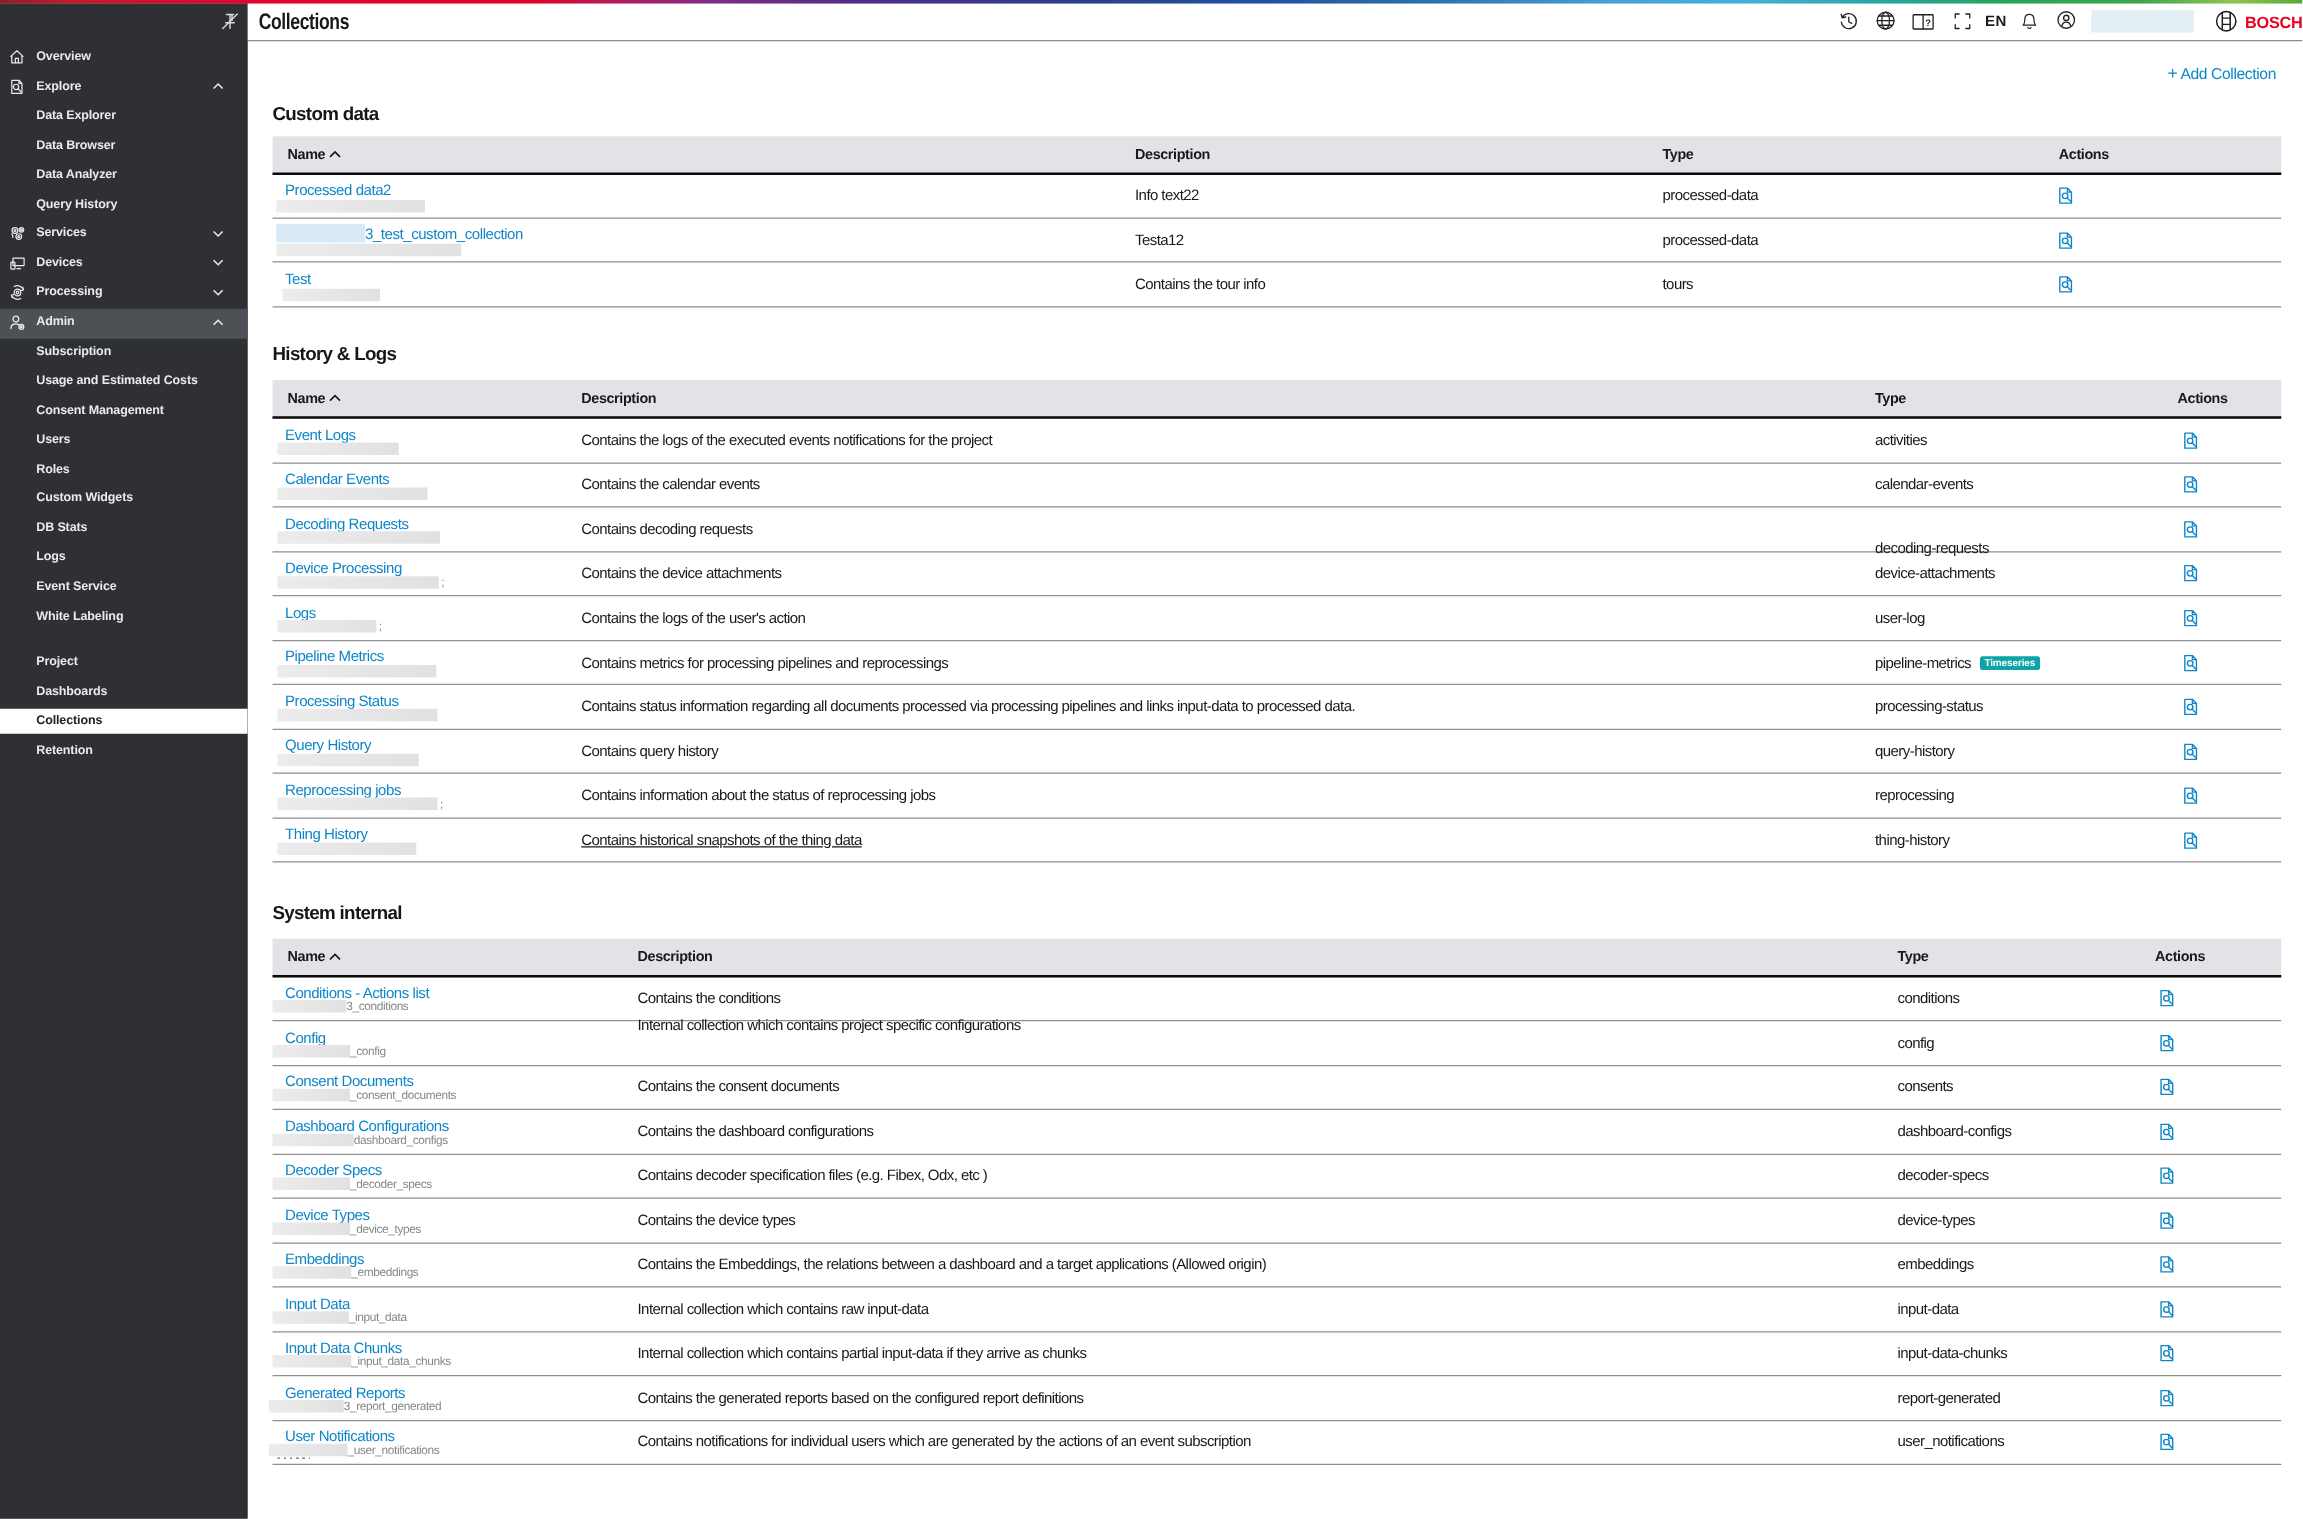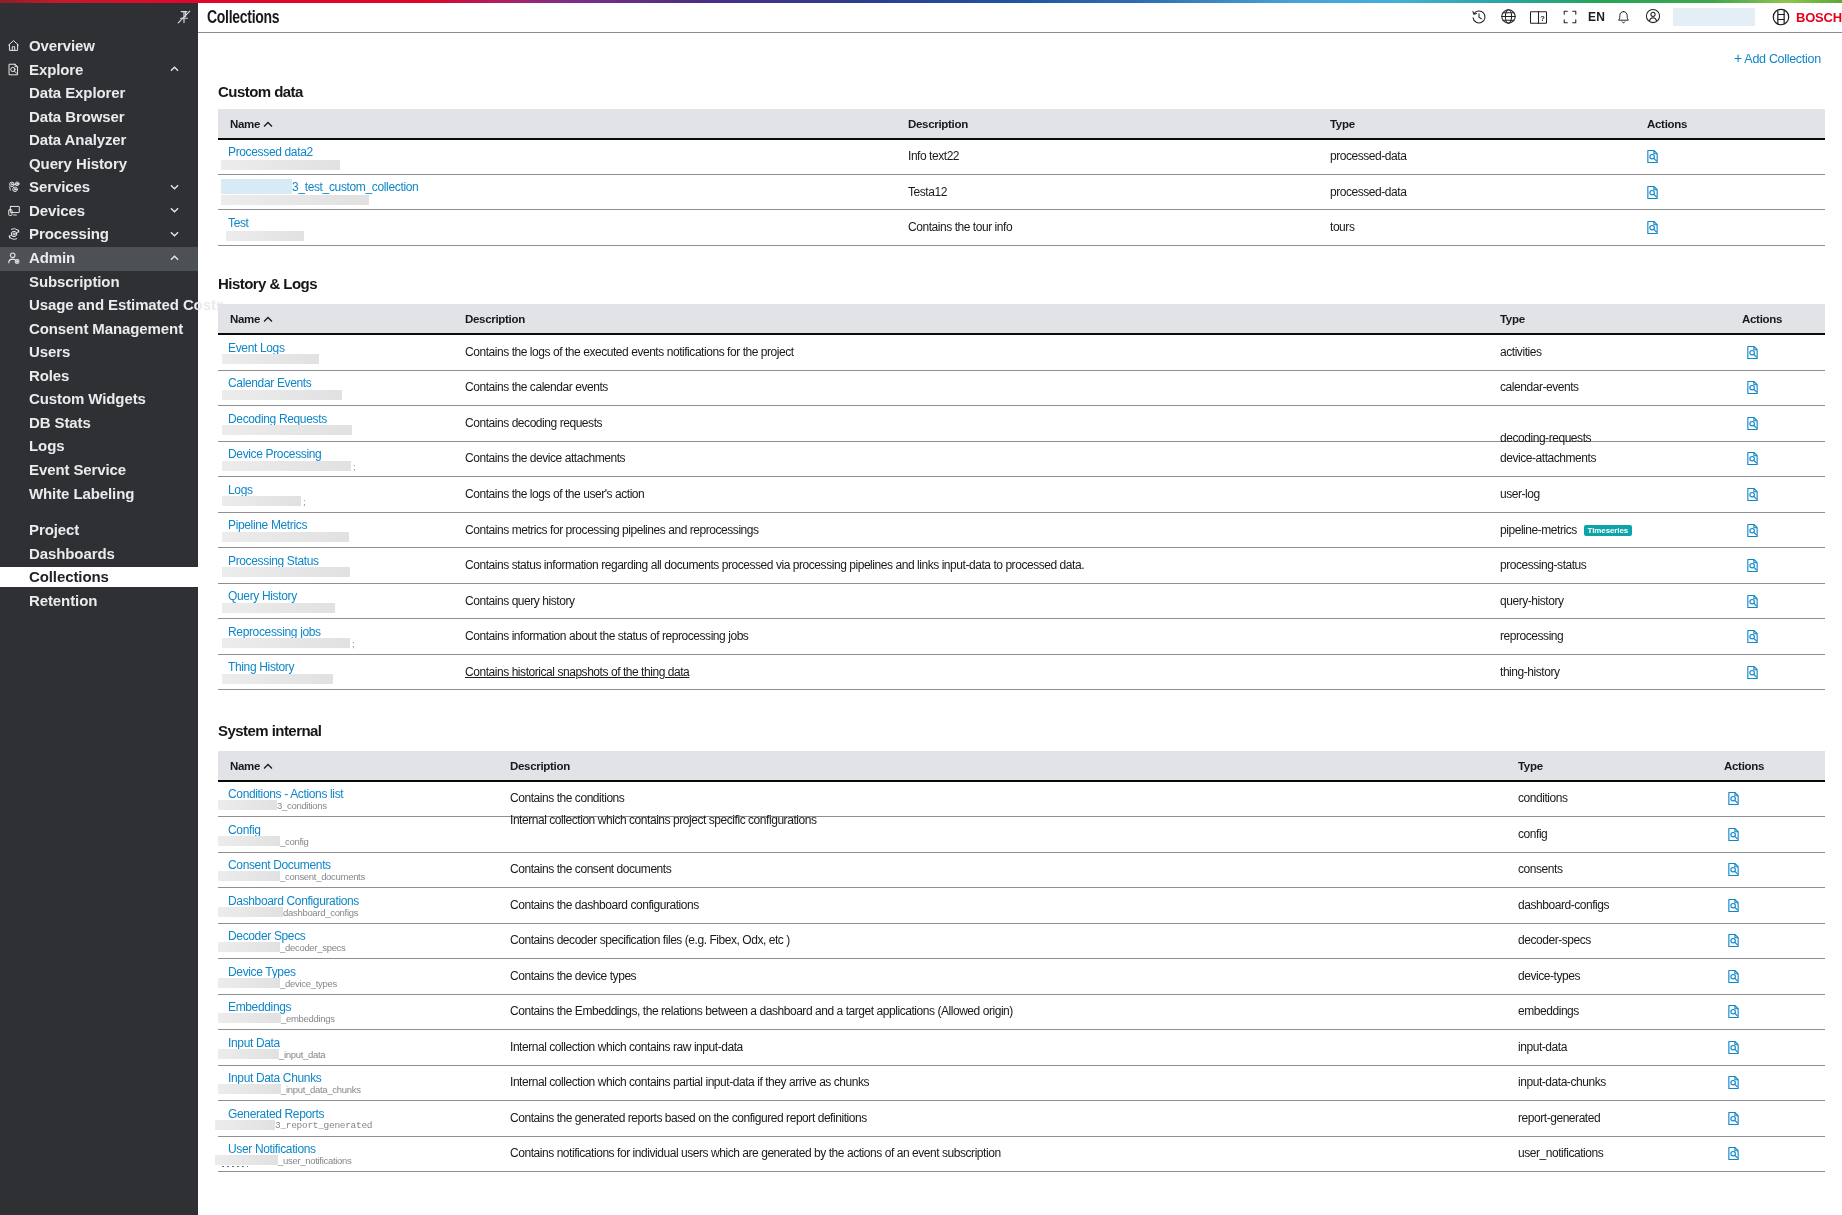--- a/index.html
+++ b/index.html
@@ -3,21 +3,21 @@
 <meta charset="utf-8">
 <style>
 * { margin:0; padding:0; box-sizing:border-box; }
 html,body { width:1842px; height:1215px; background:#fff; font-family:"Liberation Sans", sans-serif; overflow:hidden; }
 body { position:relative; }
 #stripe { position:absolute; left:0; top:0; width:1842px; height:3px;
   background:linear-gradient(90deg,#8f1d28 0%,#c41a2a 3%,#e2062c 10%,#df0428 23%,#b01e60 27%,#7e2d8a 31%,#4b2e83 38%,#2c3e8f 47%,#20549f 55%,#2e6fb0 62%,#47a1d8 70%,#41b1d6 76%,#26a5a0 82%,#27a457 87%,#3ea64d 93%,#91c34f 97%,#58a838 100%); }
 #sidebar { position:absolute; left:0; top:3px; width:198px; height:1212px; background:#2e3033; }
 #header { position:absolute; left:198px; top:3px; width:1644px; height:30px; background:#fff; border-bottom:1px solid #8d8d8d; }
 #title { position:absolute; left:207px; top:7px; font-size:18px; font-weight:bold; color:#16181c; letter-spacing:-0.4px; transform:scaleX(0.78); transform-origin:0 0; }
-.sitem { position:absolute; left:29px; color:#e9ebed; font-size:15px; font-weight:bold; letter-spacing:-0.1px; white-space:nowrap; line-height:12px; }
+.sitem { position:absolute; left:29px; color:#e9ebed; font-size:10px; font-weight:bold; letter-spacing:-0.1px; white-space:nowrap; line-height:12px; }
 .sico { position:absolute; left:7px; }
 .schev { position:absolute; left:170px; }
 .h2 { position:absolute; left:218px; font-size:15px; font-weight:bold; color:#151619; letter-spacing:-0.55px; }
 .thead { position:absolute; left:218px; width:1607px; height:28px; background:#e1e3e6; border-bottom:2px solid #0a0a0a; }
 .th { position:absolute; top:8px; font-size:11.5px; font-weight:bold; color:#17191c; letter-spacing:-0.3px; }
 .row { position:absolute; left:218px; width:1607px; border-bottom:1px solid #8f8f8f; }
 .lnk { position:absolute; font-size:12px; color:#0e86c8; letter-spacing:-0.35px; white-space:nowrap; line-height:13px; }
 .bar { position:absolute; background:linear-gradient(90deg,#ececec,#e1e1e1); height:10px; }
 .bluebar { position:absolute; background:#d8eaf6; }
 .cell { position:absolute; font-size:12px; color:#191919; letter-spacing:-0.45px; white-space:nowrap; line-height:13px; }
@@ -528,21 +528,21 @@
       <g stroke="#0e86c8" stroke-width="1.2" fill="none" stroke-linecap="round" stroke-linejoin="round">
         <path d="M2 1.5 H8.5 L12 5 V14.5 H2 Z M8.5 1.5 V5 H12"></path>
         <circle cx="6.6" cy="8.2" r="2.4"></circle>
         <path d="M8.4 10 L11.2 12.8"></path>
       </g>
     </svg>
   </div>
 <div class="row" style="top:1101.0px;height:35.5px;"></div>
 <div class="lnk" style="left:228px;top:1107.5px;">Generated Reports</div>
 <div class="bar" style="left:215px;top:1119.5px;width:60px;"></div>
-<div class="sub" style="left:275px;top:1119.5px;font-family:Liberation Mono, monospace;">3_report_generated</div>
+<div class="sub" style="left:275px;top:1119.5px;">3_report_generated</div>
 <div class="cell" style="left:510px;top:1111.8px;">Contains the generated reports based on the configured report definitions</div>
 <div class="cell" style="left:1518px;top:1111.8px;">report-generated</div>
 <div class="aico" style="left:1727px;top:1110.8px;">
     <svg width="13" height="15" viewBox="0 0 14 16">
       <g stroke="#0e86c8" stroke-width="1.2" fill="none" stroke-linecap="round" stroke-linejoin="round">
         <path d="M2 1.5 H8.5 L12 5 V14.5 H2 Z M8.5 1.5 V5 H12"></path>
         <circle cx="6.6" cy="8.2" r="2.4"></circle>
         <path d="M8.4 10 L11.2 12.8"></path>
       </g>
     </svg>

